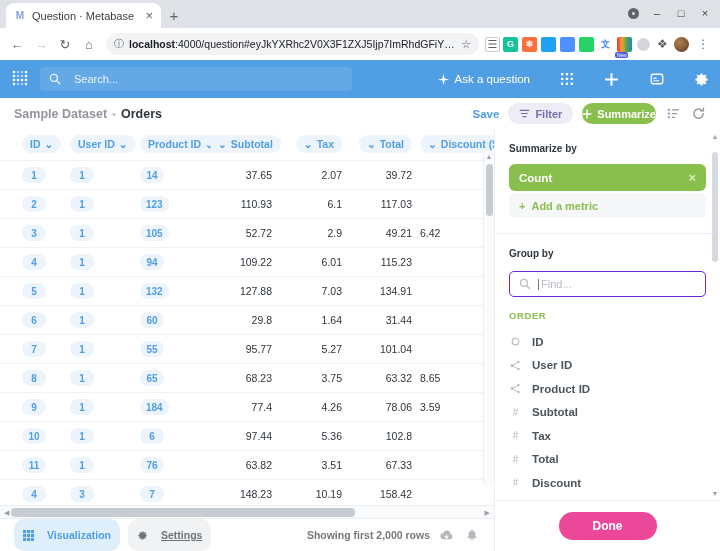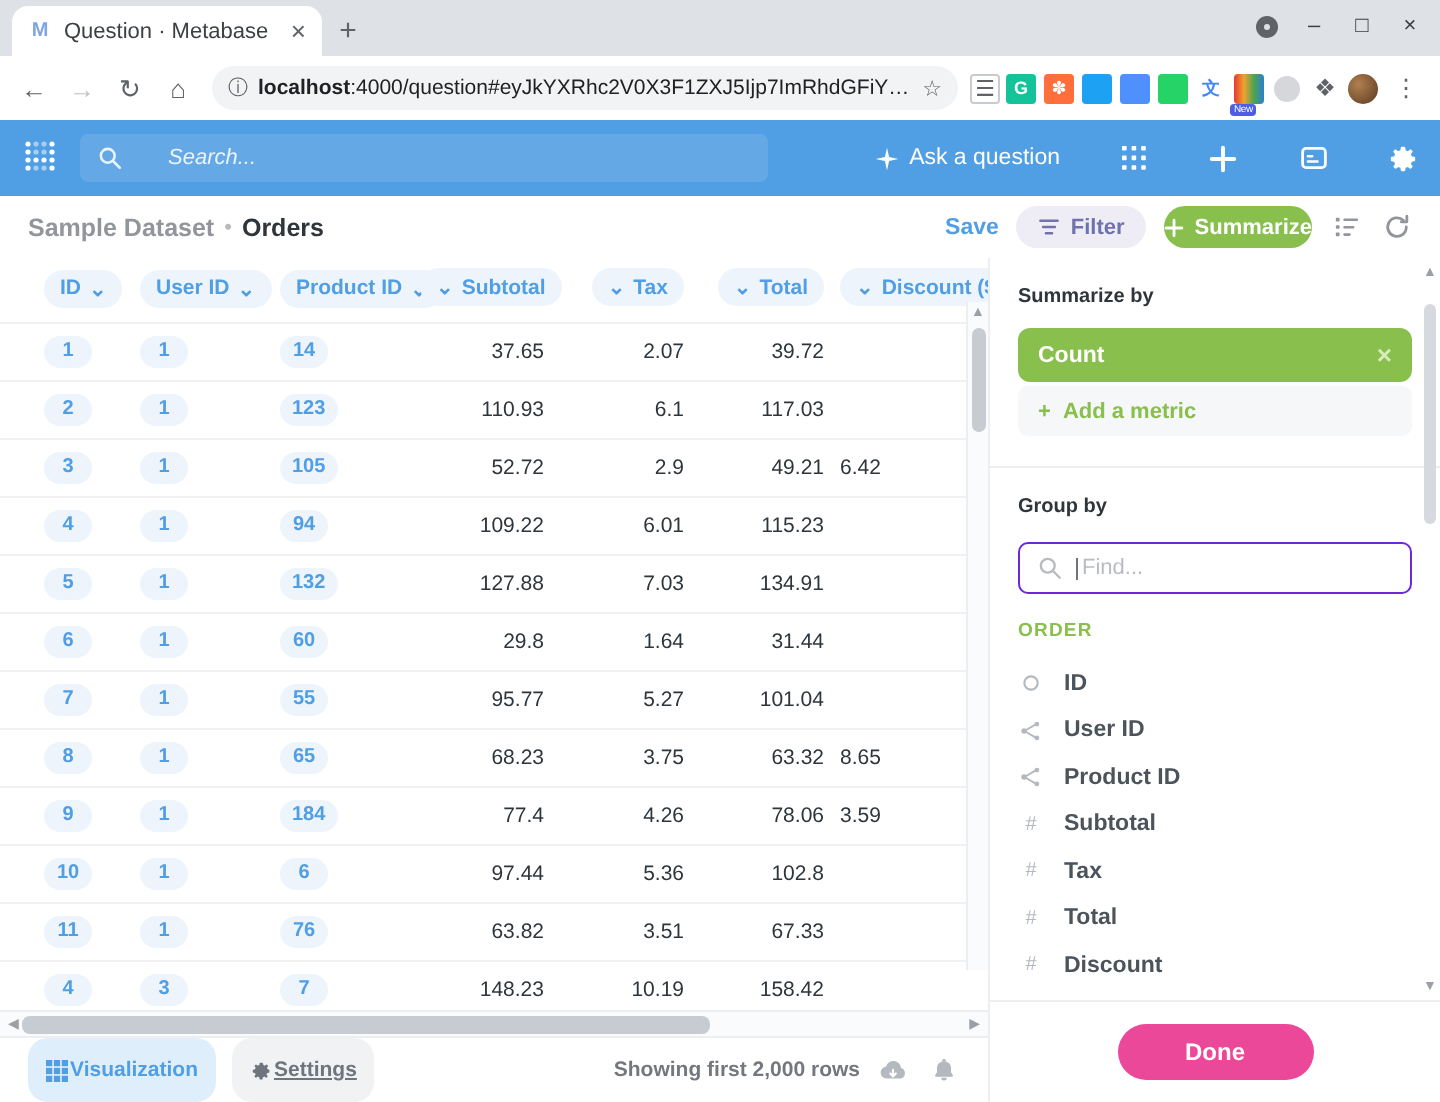--- a/index.html
+++ b/index.html
@@ -48,22 +48,22 @@
     padding:0 2px; border-radius:2px; letter-spacing:-.2px; }
   .avatar-ext { width:15px;height:15px;border-radius:50%;
     background:radial-gradient(circle at 35% 35%, #b08050, #5a3a20); }
 
   
   .app { flex:1; background:#fff; display:flex; flex-direction:column; overflow:hidden; }
 
   .navbar { height:38px; background:#509ee3; display:flex; align-items:center; padding:0 10px; gap:8px; flex:none; }
   .mb-logo { width:22px; height:22px; flex:none; }
   .mb-search {
-    width:344px; height:24px; background:#64a9e6; border-radius:4px; display:flex; align-items:center;
-    gap:23px; padding:0 9px; color:#eaf3fc; font-size:11px;font-style:italic;
+    width:312px; height:24px; background:#64a9e6; border-radius:4px; display:flex; align-items:center;
+    gap:13px; padding:0 9px; color:#eaf3fc; font-size:11px;
   }
   .nav-right { margin-left:auto; display:flex; align-items:center; gap:28px; color:#fff; }
   .nav-ask { display:flex; align-items:center; gap:5px; font-size:11.5px; color:#fff; font-weight:normal; }
   .nav-ic { width:17px; height:17px; display:flex; align-items:center; justify-content:center; }
 
   .qheader { height:31px; display:flex; align-items:center; padding:0 14px; flex:none; background:#fff; }
   .crumb { font-size:12.5px; color:#93959c; font-weight:bold; }
   .crumb-dot { color:#b8bac0; margin:0 5px; font-size:11px; }
   .crumb-cur { font-size:12.5px; color:#2e353b; font-weight:bold; }
   .qactions { margin-left:auto; display:flex; align-items:center; gap:9px; }
@@ -116,21 +116,21 @@
   .vsc-thumb { width:7px; height:52px; background:#c7ccd2; border-radius:4px; margin-top:2px; }
   .hscroll { height:13px; background:#fafbfc; border-top:1px solid #eceef0; display:flex;
     align-items:center; padding:0 2px; flex:none; }
   .hsc-arrow { font-size:7px; color:#9aa0a6; line-height:1; padding:0 2px; }
   .hsc-track { flex:1; height:9px; display:flex; align-items:center; }
   .hsc-thumb { width:73%; height:9px; background:#c7ccd2; border-radius:4px; }
 
   .footer { height:33px; border-top:1px solid #eceef0; display:flex; align-items:center;
     padding:0 14px; gap:8px; flex:none; background:#fff; }
   .fbtn { height:20px; border-radius:10px; font-size:10.5px; font-weight:bold; display:flex;
-    align-items:center; gap:1px; padding:16px 9px; }
+    align-items:center; gap:13px; padding:16px 9px; }
   .fbtn.viz { background:#dfeefb; color:#509ee3; }
   .fbtn.set { background:#f0f2f4; color:#6e757c;text-decoration:underline; }
   .frows { margin-left:auto; font-size:10.5px; color:#74787d; font-weight:bold; }
   .fic { color:#b4b9bf; display:flex; align-items:center; justify-content:center; width:17px; height:17px; }
 
   
   .sidebar { width:226px; flex:none; border-left:1px solid #eceef0; background:#fff;
     display:flex; flex-direction:column; position:relative; }
   .sb-scroll { flex:1; overflow:hidden; padding:14px 14px 0 14px; }
   .sb-h { font-size:10px; color:#2e353b; font-weight:bold; margin-bottom:10px; }

